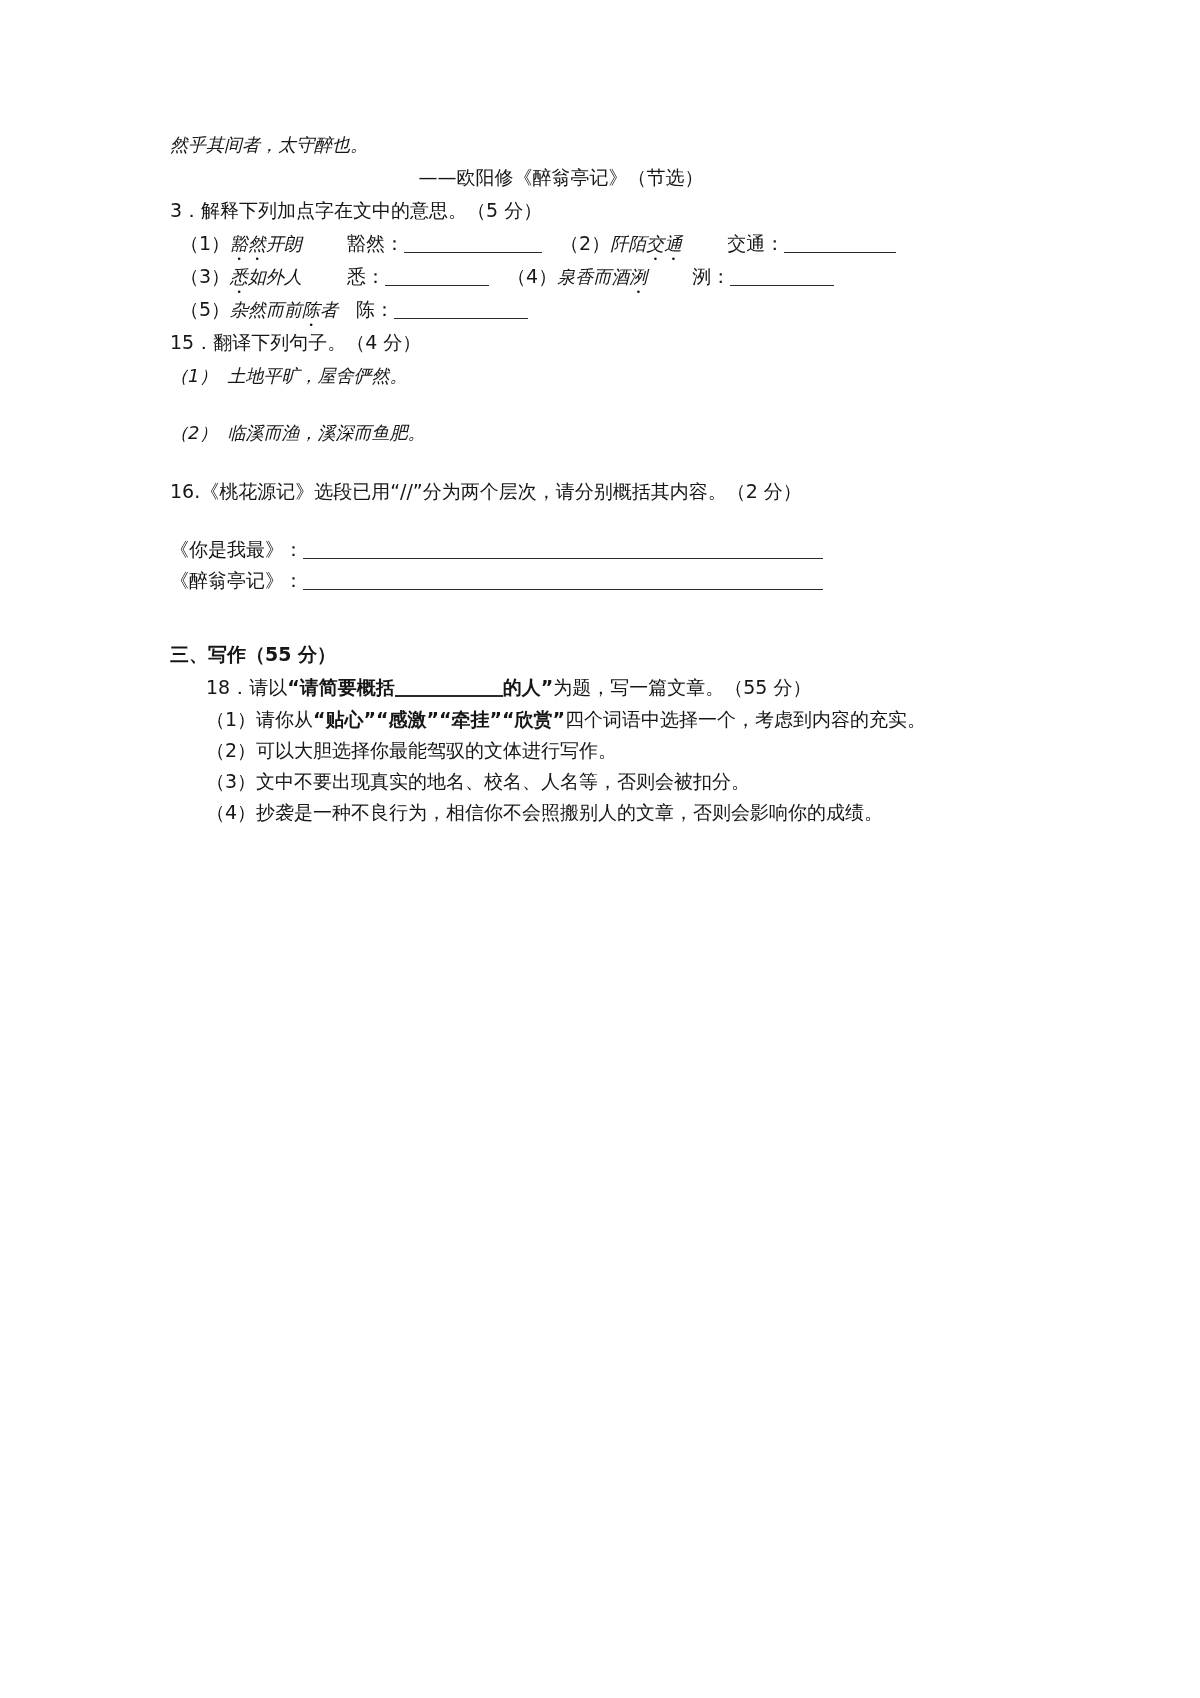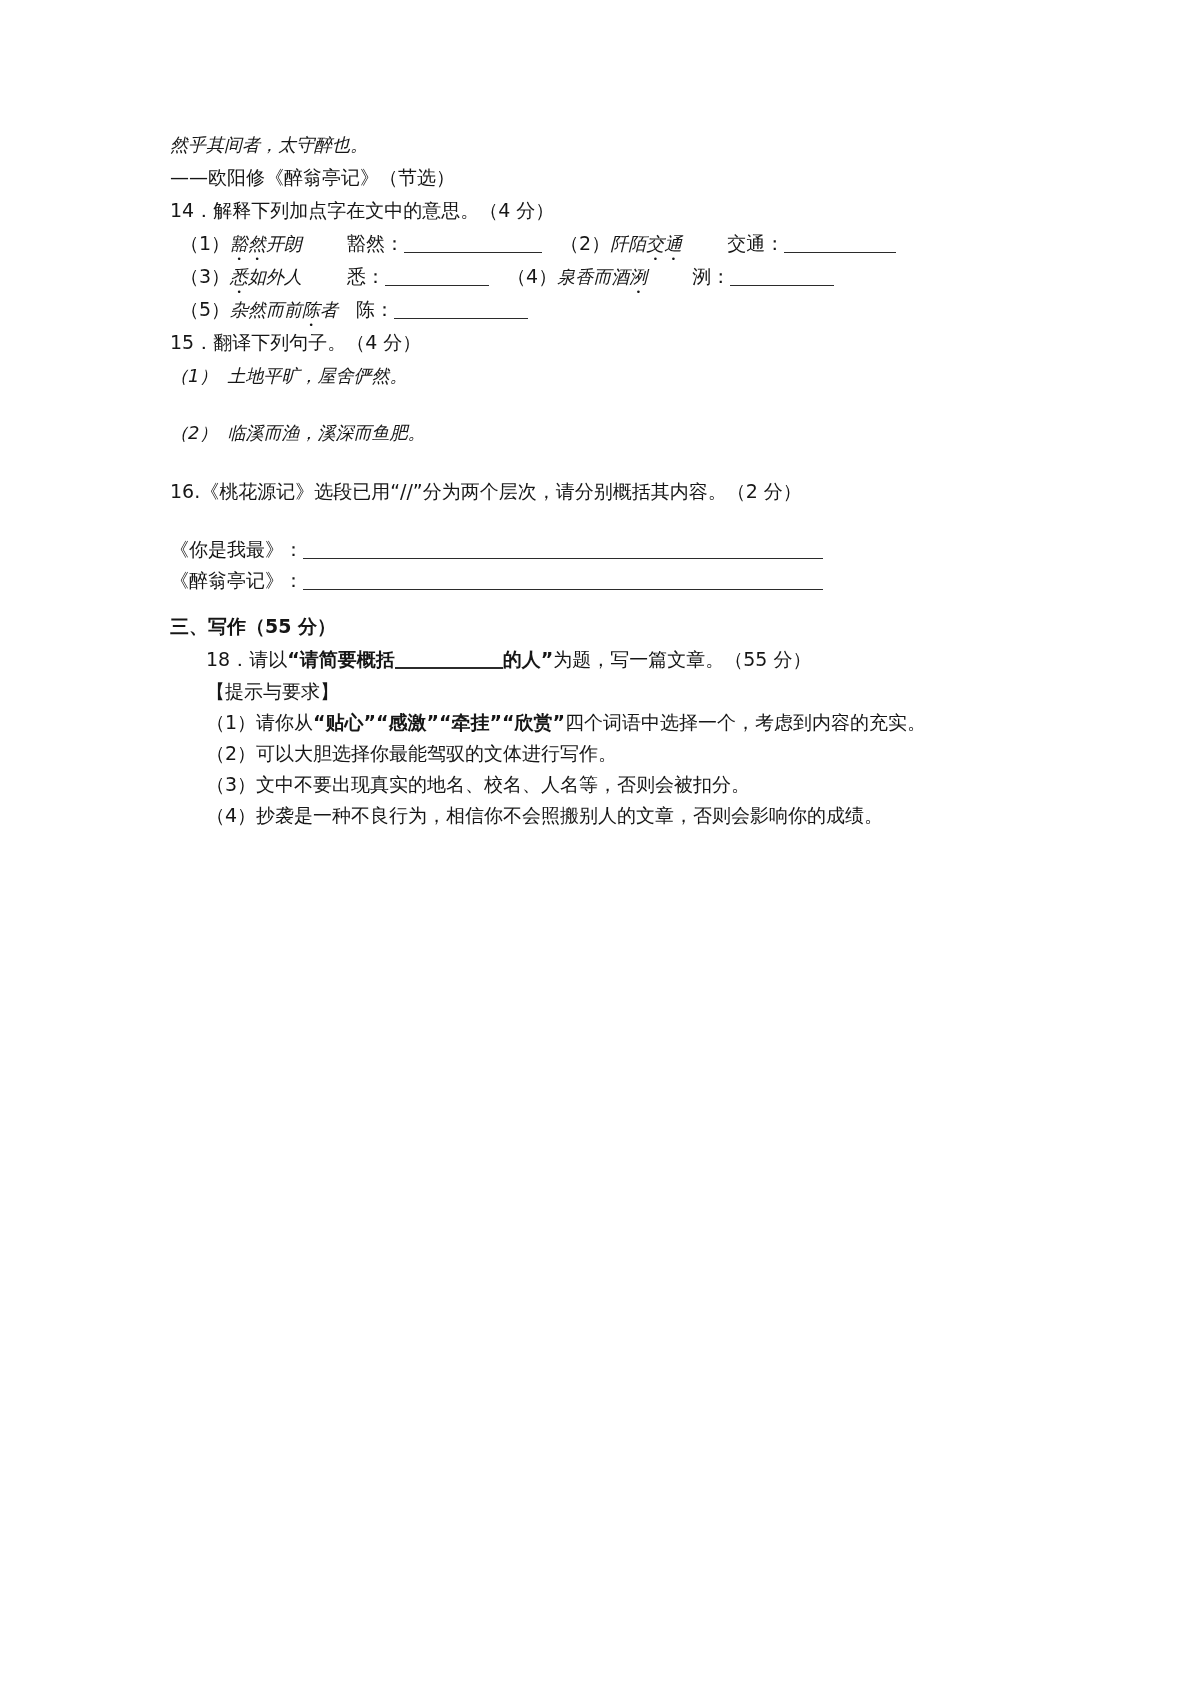--- a/index.html
+++ b/index.html
@@ -15,23 +15,23 @@
   .content {
     position: absolute;
     left: 170px;
     top: 128px;
     width: 782px;
     font-size: 19px;
     line-height: 33px;
   }
   .line { white-space: nowrap; height: 33px; }
   .line-sm { white-space: nowrap; height: 31px; line-height: 31px; }
-  .right { text-align: left; }
+  .right { text-align: center; }
   .kai { font-style: italic; font-size: 18px; }
-  .bold { font-weight: bold; }
+  .bold { font-weight: bold; margin-top: 28px; }
   .blank {
     display: inline-block;
     border-bottom: 1.6px solid #2b2b2b;
     height: 19px;
     vertical-align: -3px;
   }
   .blank.heavy { border-bottom-width: 2.2px; }
   .dotted-em {
     text-emphasis: filled dot;
     -webkit-text-emphasis: filled dot;
@@ -50,21 +50,21 @@
 </head>
 <body>
 
 <div class="page">
   <div class="content">
 
     <div class="line kai">然乎其间者，太守醉也。</div>
 
     <div class="line right">——欧阳修《醉翁亭记》（节选）</div>
 
-    <div class="line">14．解释下列加点字在文中的意思。（4 分）</div>
+    <div class="line">3．解释下列加点字在文中的意思。（5 分）</div>
 
     <div class="line">
       <span class="gap-sm"></span><span>（1）</span><span class="kai"><span></span><span class="dotted-em">豁然</span><span>开朗</span></span><span class="gap-lg"></span><span>豁然：</span><span class="blank" style="width:138px"></span><span class="gap-md"></span><span>（2）</span><span class="kai"><span>阡陌</span><span class="dotted-em">交通</span><span></span></span><span class="gap-lg"></span><span>交通：</span><span class="blank" style="width:112px"></span>
     </div>
 
     <div class="line">
       <span class="gap-sm"></span><span>（3）</span><span class="kai"><span></span><span class="dotted-em">悉</span><span>如外人</span></span><span class="gap-lg"></span><span>悉：</span><span class="blank" style="width:104px"></span><span class="gap-md"></span><span>（4）</span><span class="kai"><span>泉香而酒</span><span class="dotted-em">洌</span><span></span></span><span class="gap-lg"></span><span>洌：</span><span class="blank" style="width:104px"></span>
     </div>
 
     <div class="line">
@@ -95,21 +95,20 @@
     </div>
 
     <div class="spacer-14"></div>
 
     <div class="line bold">三、写作（55 分）</div>
 
     <div class="line indent">
       <span>18．请以</span><span class="bold">“请简要概括</span><span class="blank heavy" style="width:108px"></span><span class="bold">的人”</span><span>为题，写一篇文章。（55 分）</span>
     </div>
 
-    <div class="line-sm indent">【提示与要求】</div>
 
     <div class="line-sm indent">
       <span>（1）请你从</span><span class="bold">“贴心”“感激”“牵挂”“欣赏”</span><span>四个词语中选择一个，考虑到内容的充实。</span>
     </div>
 
     <div class="line-sm indent">（2）可以大胆选择你最能驾驭的文体进行写作。</div>
     <div class="line-sm indent">（3）文中不要出现真实的地名、校名、人名等，否则会被扣分。</div>
     <div class="line-sm indent">（4）抄袭是一种不良行为，相信你不会照搬别人的文章，否则会影响你的成绩。</div>
 
   </div>

